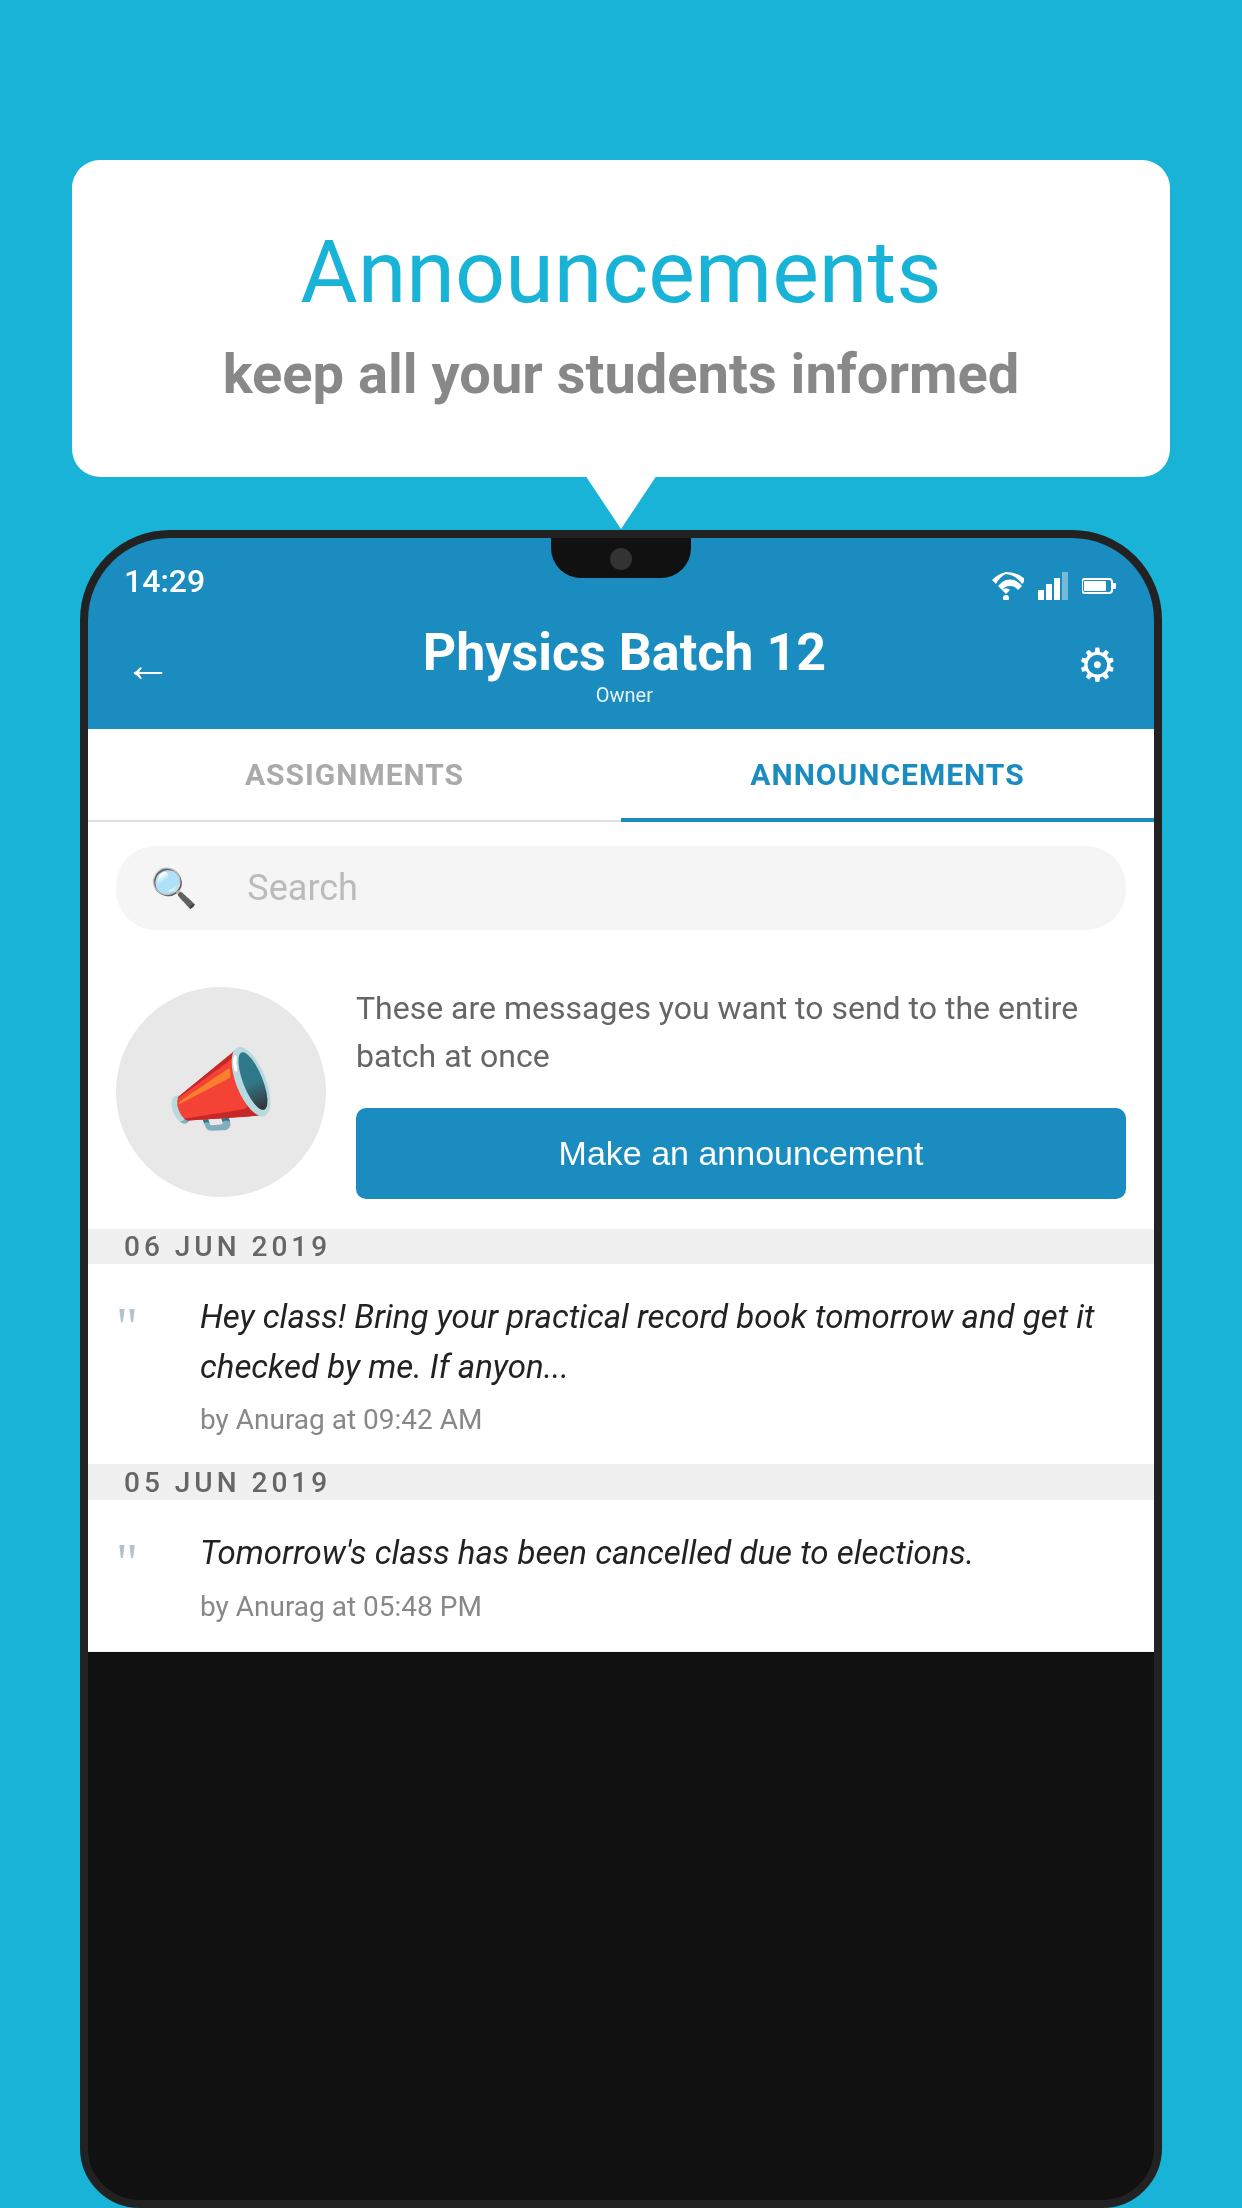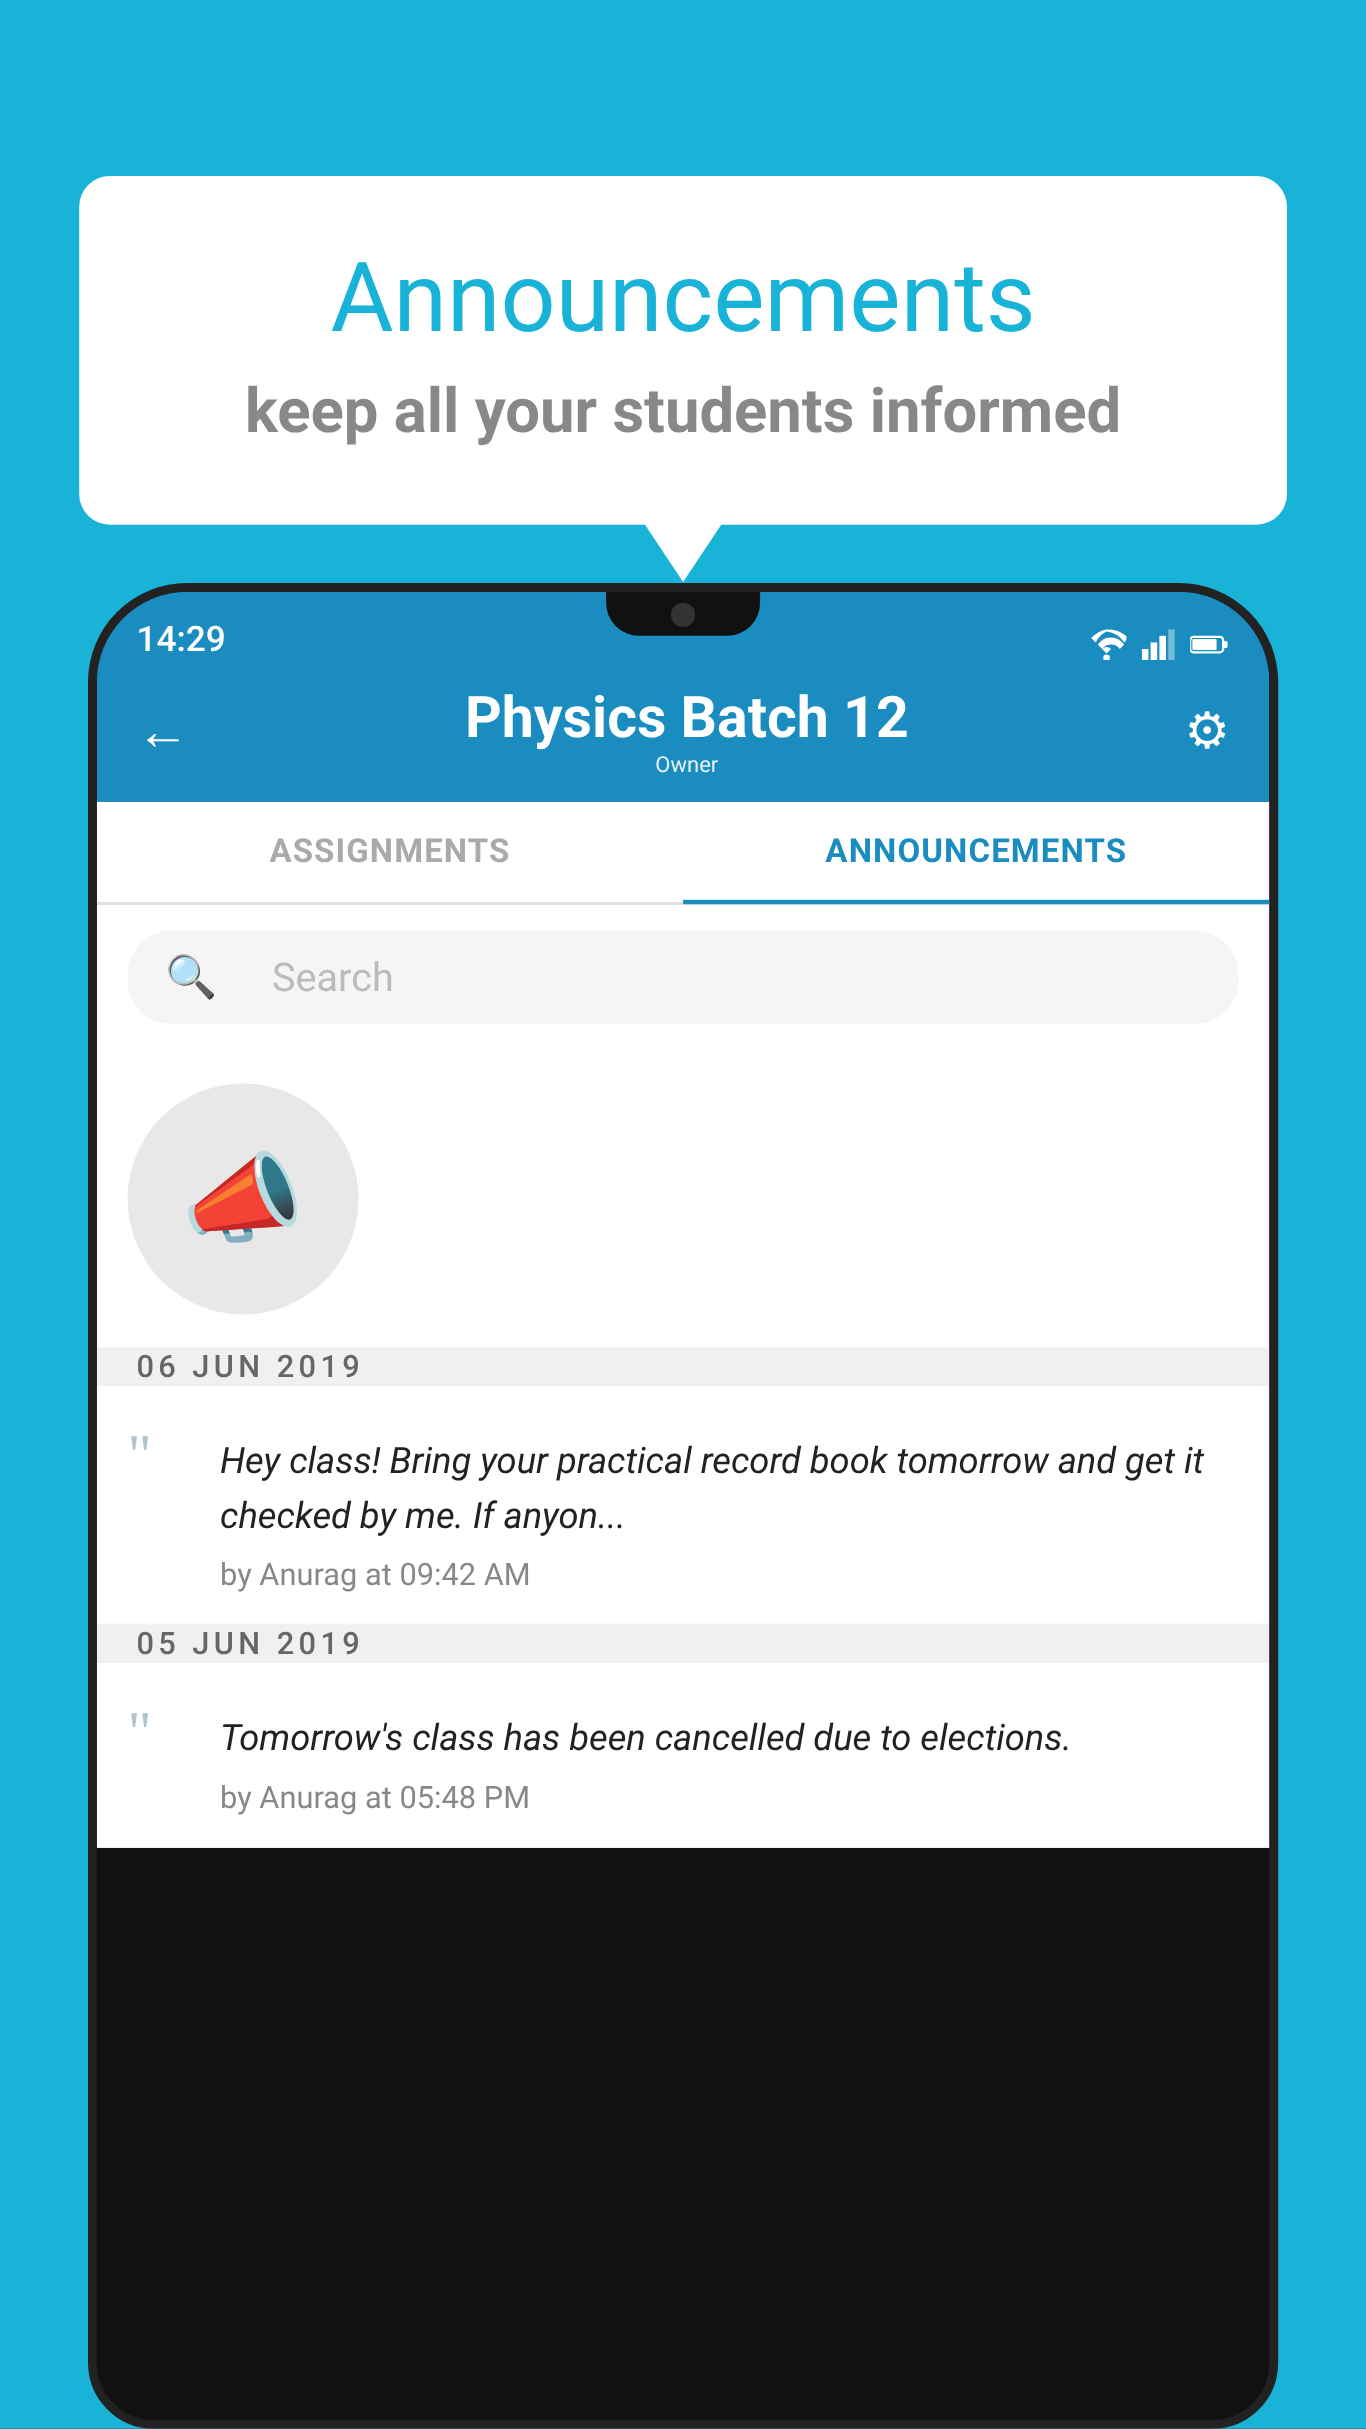--- a/index.html
+++ b/index.html
@@ -276,21 +276,20 @@
       font-size: 54px;
       color: #b0c4d0;
       margin-top: 4px;
       font-family: Georgia, serif;
       flex-shrink: 0;
       width: 60px;
     }
 
     .announcement-content {
       flex: 1;
-      margin-top: 16px;
     }
 
     .announcement-text {
       font-size: 33px;
       color: #222;
       line-height: 1.5;
       font-style: italic;
       margin-bottom: 12px;
     }
 
@@ -391,20 +390,24 @@
 
     <div class="search-bar">
       <span class="search-icon">🔍</span>
       <span class="search-text">Search</span>
     </div>
 
     <div class="announcement-promo">
       <div class="promo-icon-circle">
         <span class="megaphone-icon">📣</span>
       </div>
+      <div class="promo-right">
+        <div class="promo-text">These are messages you want to send to the entire batch at once</div>
+        <button class="make-announcement-btn">Make an announcement</button>
+      </div>
     </div>
 
     <div class="date-separator">06  JUN  2019</div>
 
     <div class="announcement-item">
       <div class="quote-icon">"</div>
       <div class="announcement-content">
         <div class="announcement-text">Hey class! Bring your practical record book tomorrow and get it checked by me. If anyon...</div>
         <div class="announcement-meta">by Anurag at 09:42 AM</div>
       </div>

